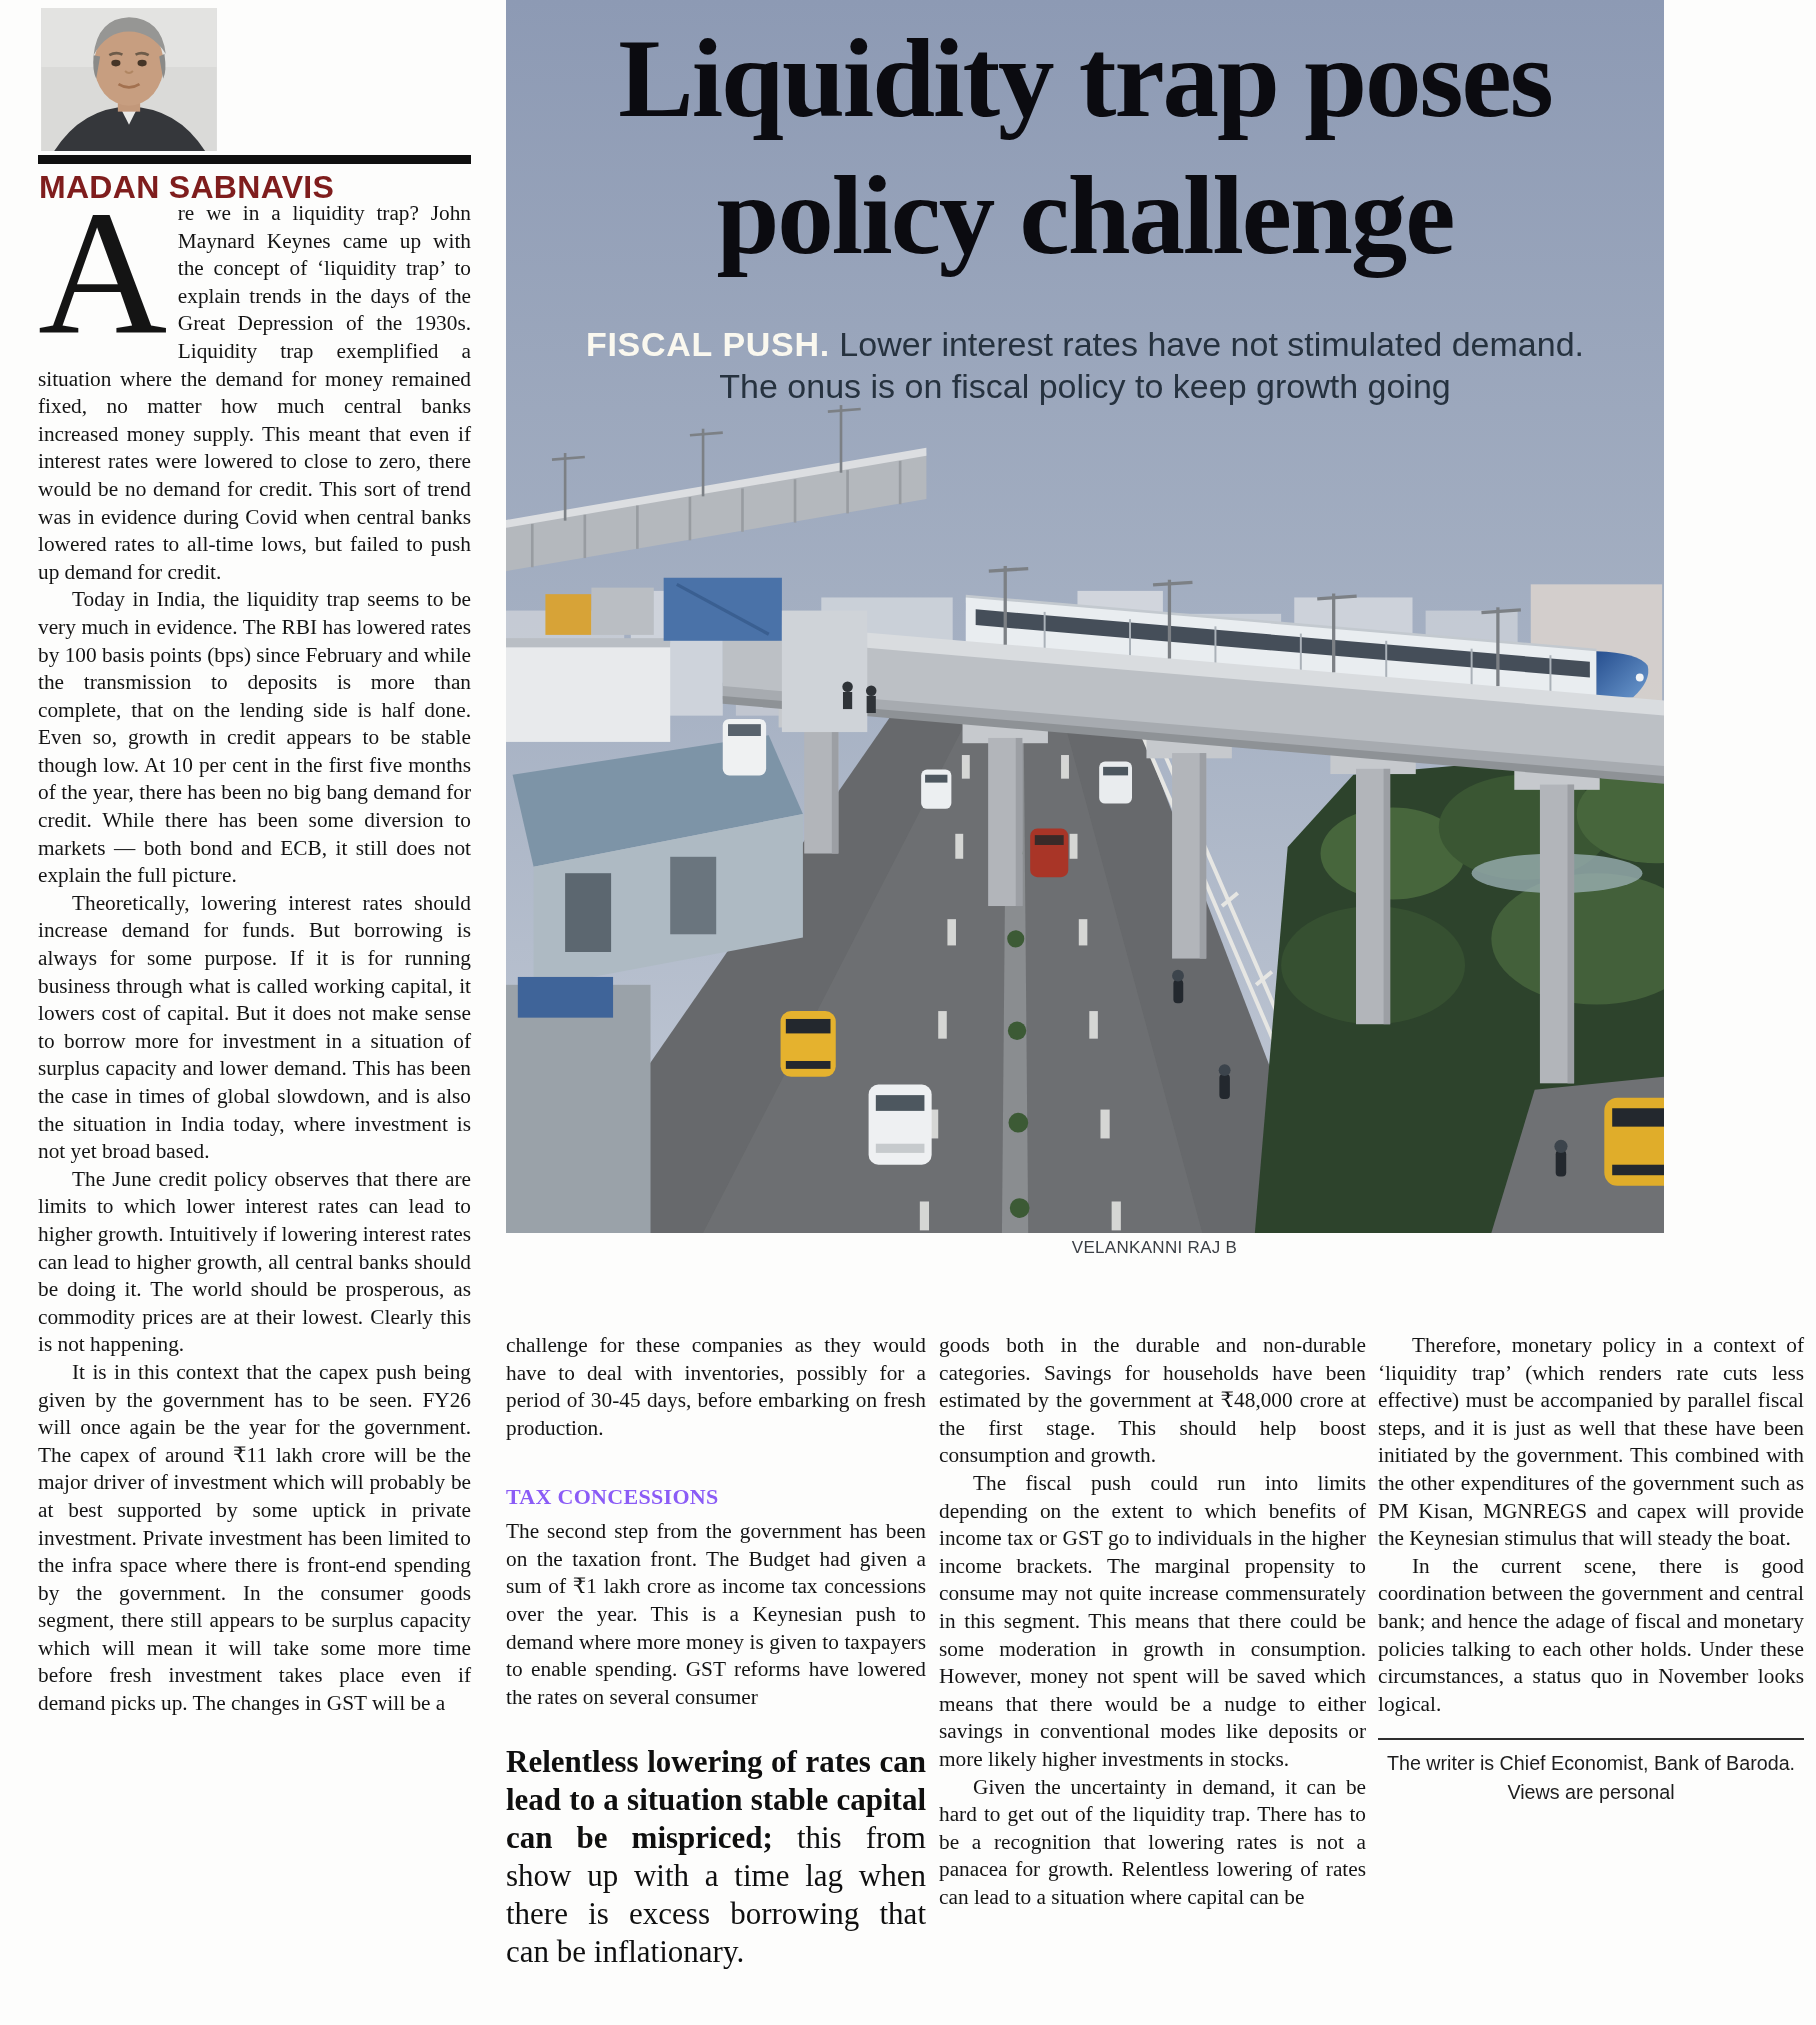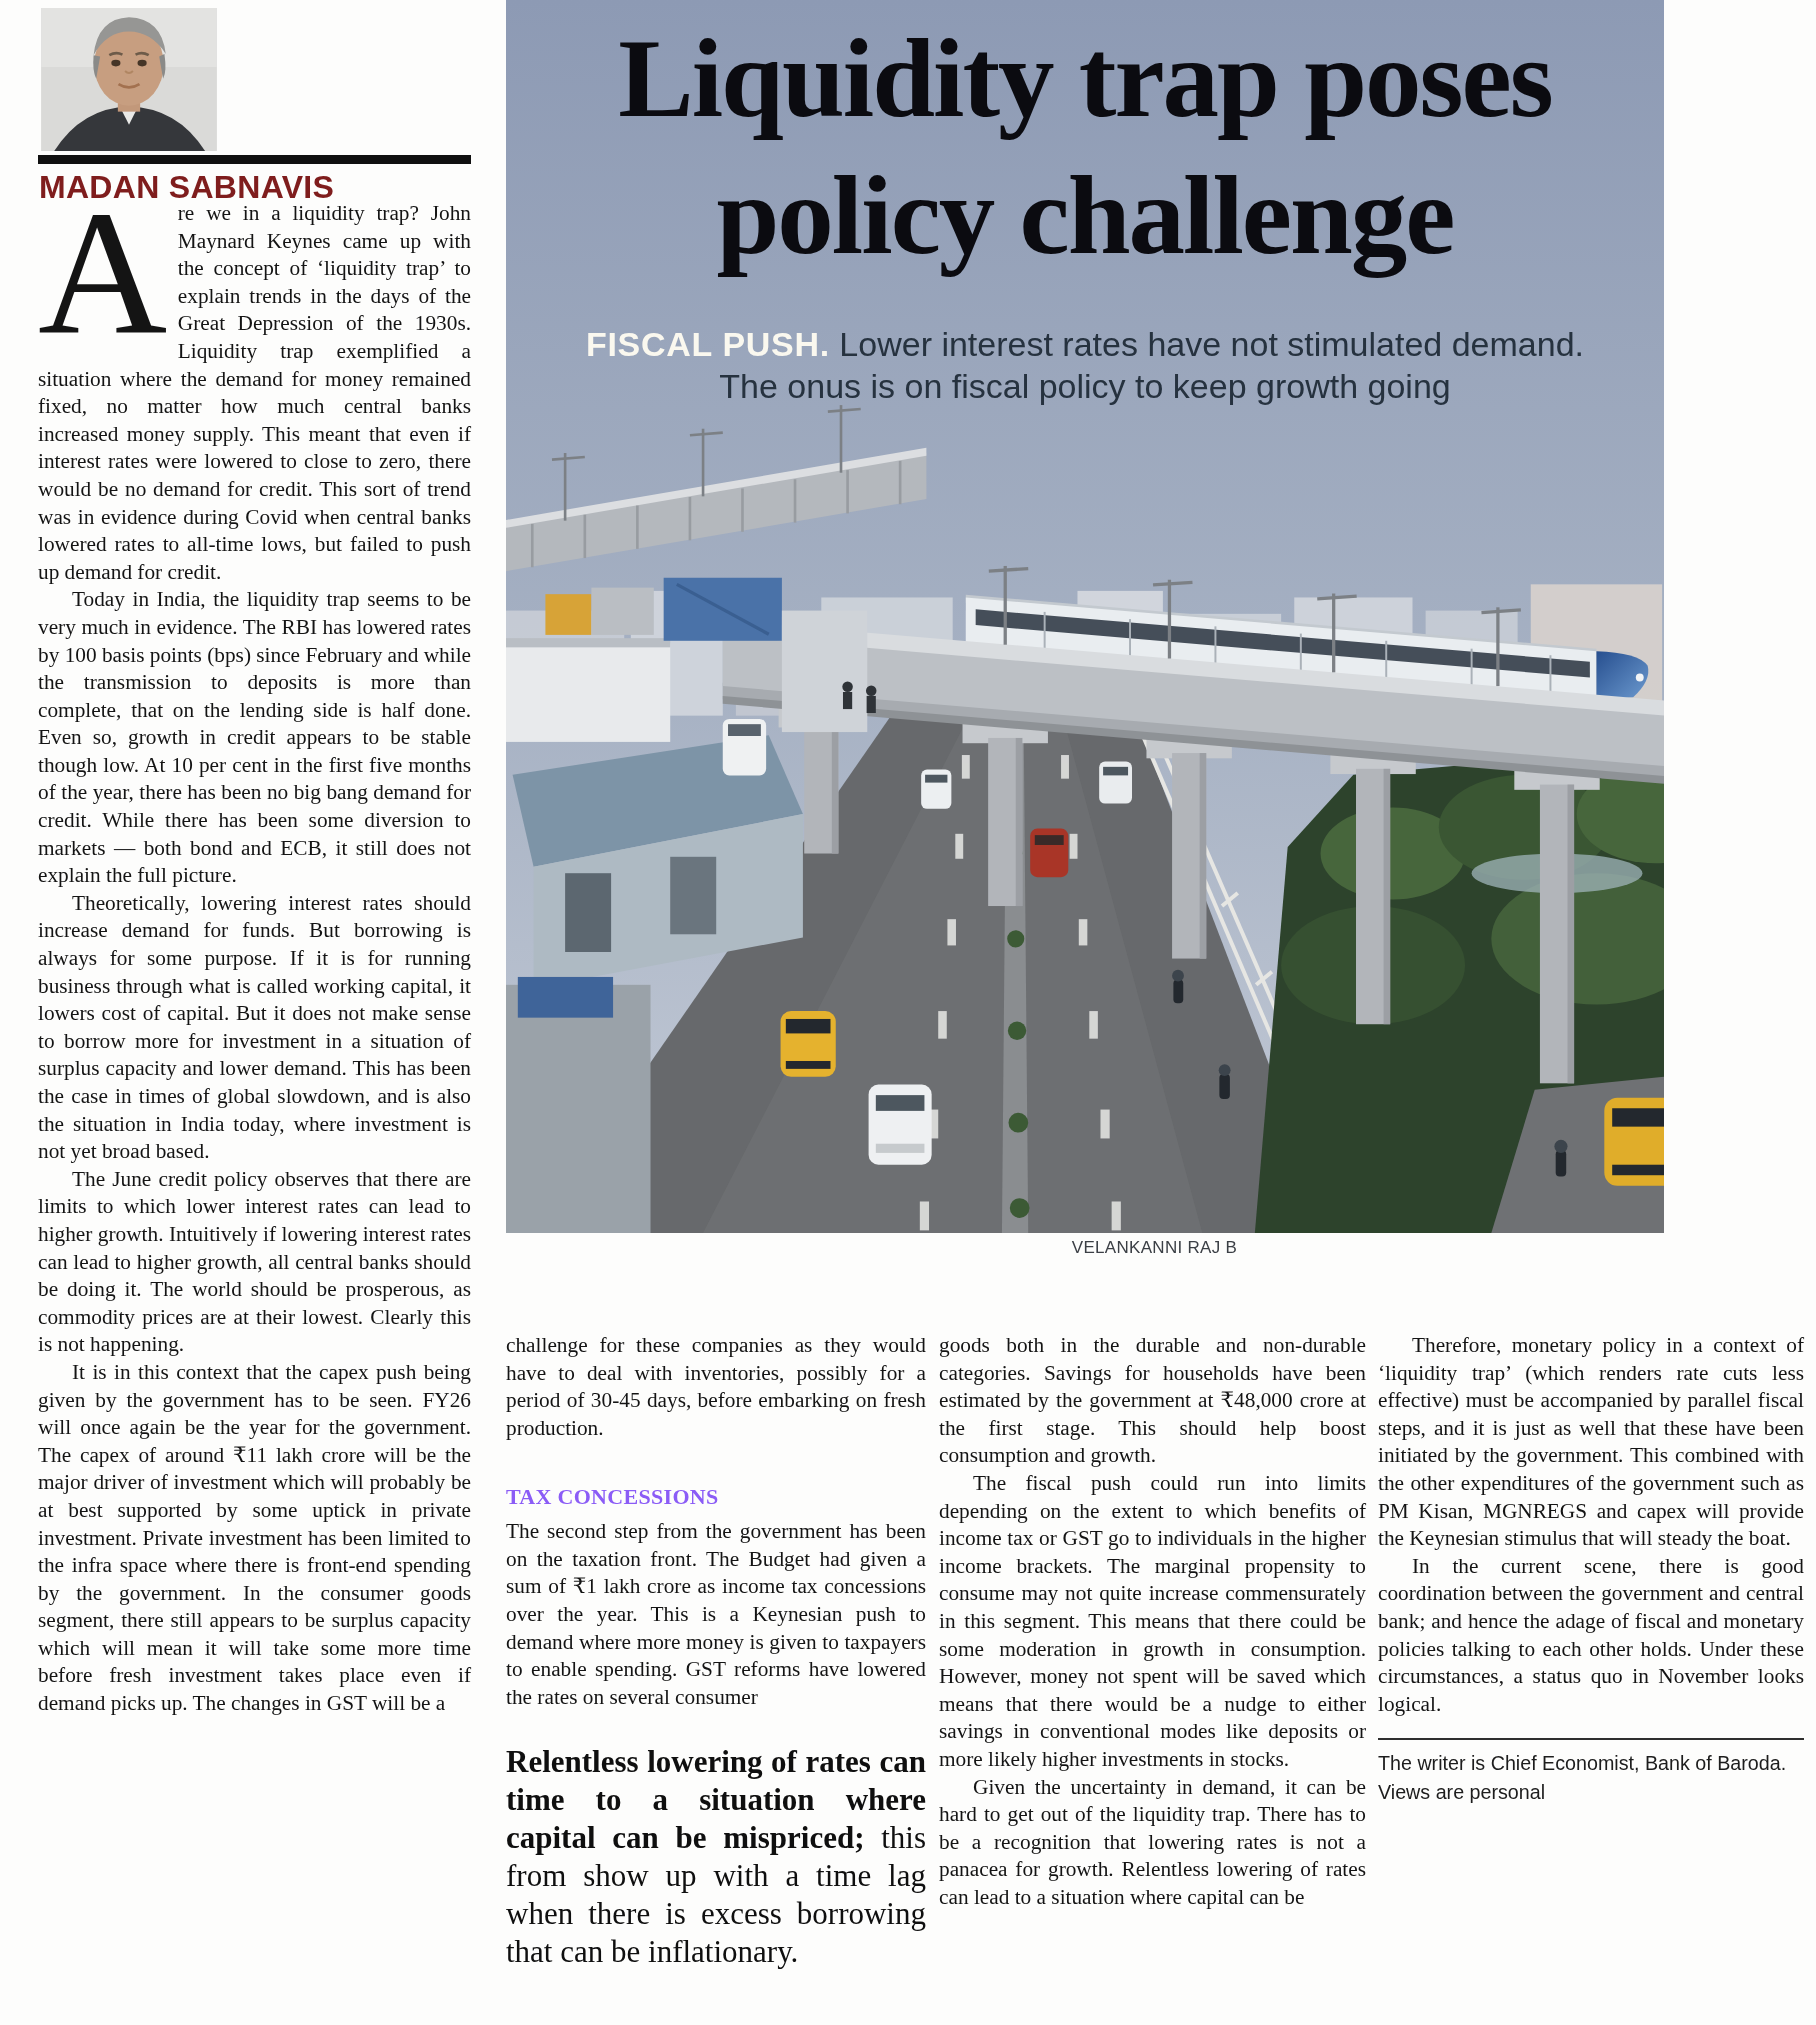--- a/index.html
+++ b/index.html
@@ -19,21 +19,21 @@
   #col2{left:506px;top:1332px;width:420px;}
   #col3{left:939px;top:1332px;width:427px;}
   #col4{left:1378px;top:1332px;width:426px;}
   .dropcap{float:left;font-size:179px;line-height:138px;padding:3.9px 10.5px 0 0;color:#141414;}
   .subhead{font-family:"Liberation Serif","DejaVu Serif",serif;font-size:22px;font-weight:bold;
            letter-spacing:0.3px;color:#8b5cf6;margin:42px 0 7.9px 0;}
   .pullquote{margin-top:31.5px;font-size:31px;line-height:38px;text-align:justify;color:#0f0f0f;}
   .pq-bold{font-weight:bold;}
   .footnote-rule{margin-top:19.7px;border-top:2px solid #2e2e2e;width:100%;}
   .footnote{font-family:"Liberation Sans","DejaVu Sans",sans-serif;font-size:19.7px;line-height:29px;
-            color:#1d1d1d;padding-top:9.2px;text-align:left;}
+            color:#1d1d1d;padding-top:9.2px;text-align:center;}
   
   #photo-block{position:absolute;left:506px;top:0;width:1158px;height:1233px;overflow:hidden;}
   #scene{position:absolute;left:0;top:0;width:1298px;height:1233px;}
   #headline{position:absolute;left:0;top:9.2px;width:100%;text-align:center;
             font-size:113px;line-height:137px;font-weight:bold;letter-spacing:-2px;color:#0b0b10;}
   #kicker{position:absolute;left:0;top:323px;width:100%;text-align:center;
           font-family:"Liberation Sans","DejaVu Sans",sans-serif;font-size:34px;line-height:42px;
           color:#26323f;}
   .k-label{color:#faf8ef;font-weight:bold;letter-spacing:0.7px;}
   #photo-credit{position:absolute;left:519px;top:1238px;width:1271px;text-align:center;
@@ -314,21 +314,21 @@
     </div>
   </div>
 
   <div id="photo-credit">VELANKANNI RAJ B</div>
 
   <div id="col2" class="col">
     <p>challenge for these companies as they would have to deal with inventories, possibly for a period of 30-45 days, before embarking on fresh production.</p>
     <div class="subhead">TAX CONCESSIONS</div>
     <p>The second step from the government has been on the taxation front. The Budget had given a sum of ₹1 lakh crore as income tax concessions over the year. This is a Keynesian push to demand where more money is given to taxpayers to enable spending. GST reforms have lowered the rates on several consumer</p>
     <div class="pullquote">
-      <span class="pq-bold">Relentless lowering of rates can time to a situation where capital can be mispriced;</span>
+      <span class="pq-bold">Relentless lowering of rates can lead to a situation stable capital can be mispriced;</span>
       <span>this from show up with a time lag when there is excess borrowing that can be inflationary.</span>
     </div>
   </div>
 
   <div id="col3" class="col">
     <p>goods both in the durable and non-durable categories. Savings for households have been estimated by the government at ₹48,000 crore at the first stage. This should help boost consumption and growth.</p>
     <p class="ind">The fiscal push could run into limits depending on the extent to which benefits of income tax or GST go to individuals in the higher income brackets. The marginal propensity to consume may not quite increase commensurately in this segment. This means that there could be some moderation in growth in consumption. However, money not spent will be saved which means that there would be a nudge to either savings in conventional modes like deposits or more likely higher investments in stocks.</p>
     <p class="ind">Given the uncertainty in demand, it can be hard to get out of the liquidity trap. There has to be a recognition that lowering rates is not a panacea for growth. Relentless lowering of rates can lead to a situation where capital can be</p>
   </div>
 

